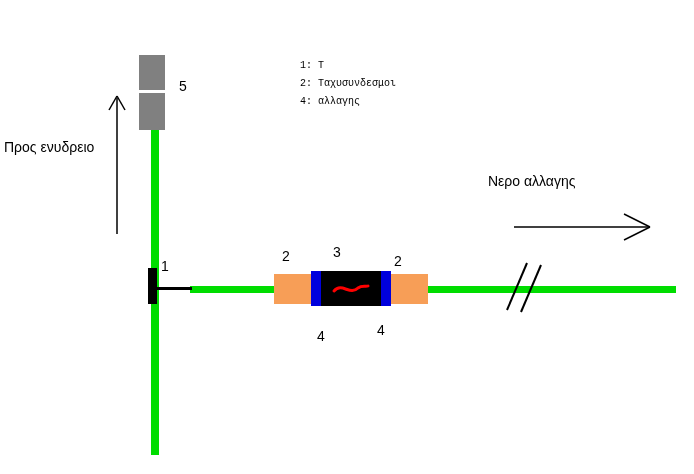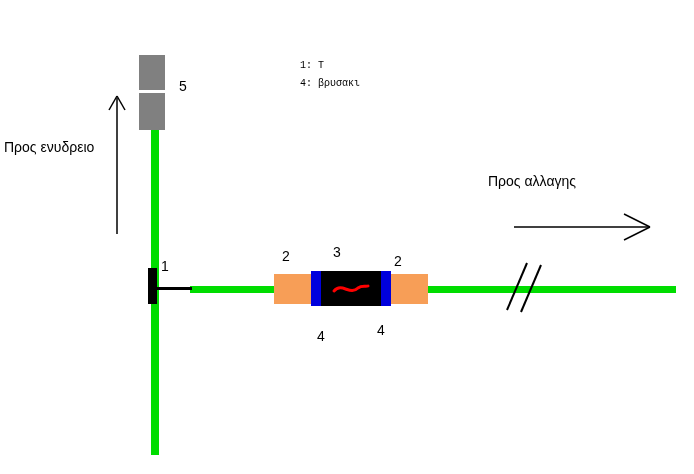--- a/index.html
+++ b/index.html
@@ -128,24 +128,25 @@
   <span class="txt" style="left:4px; top:138px;">Προς ενυδρειο</span>
 
   <svg class="svg-abs" style="left:104px; top:92px;" width="26" height="146">
     <line x1="13" y1="142" x2="13" y2="6" stroke="#000000" stroke-width="1.5"></line>
     <line x1="13" y1="4" x2="5" y2="18" stroke="#000000" stroke-width="1.5"></line>
     <line x1="13" y1="4" x2="21" y2="18" stroke="#000000" stroke-width="1.5"></line>
   </svg>
 
   <div class="legend">
     <div>1: Τ</div>
-    <div>4: βρυσακι</div>
+    <div>2: Ταχυσυνδεσμοι</div>
+    <div>4: αλλαγης</div>
   </div>
 
-  <span class="txt" style="left:488px; top:172px;">Προς αλλαγης</span>
+  <span class="txt" style="left:488px; top:172px;">Νερο αλλαγης</span>
 
   <svg class="svg-abs" style="left:512px; top:206px;" width="142" height="40">
     <line x1="2" y1="21" x2="136" y2="21" stroke="#000000" stroke-width="1.5"></line>
     <line x1="138" y1="21" x2="112" y2="8" stroke="#000000" stroke-width="1.5"></line>
     <line x1="138" y1="21" x2="112" y2="34" stroke="#000000" stroke-width="1.5"></line>
   </svg>
 
   <div class="tee-bar"></div>
   <div class="tee-stub"></div>
   <span class="marker" style="left:161px; top:258px;">1</span>

